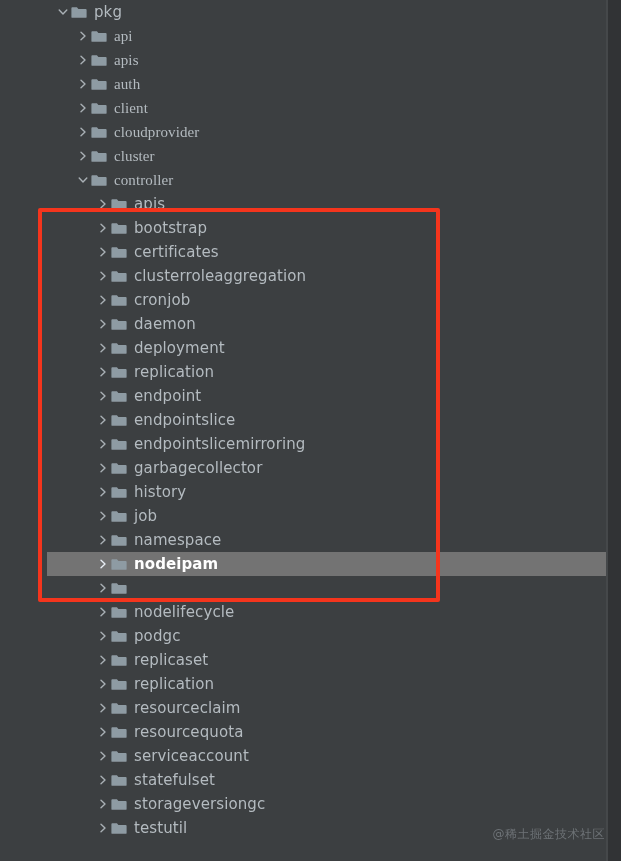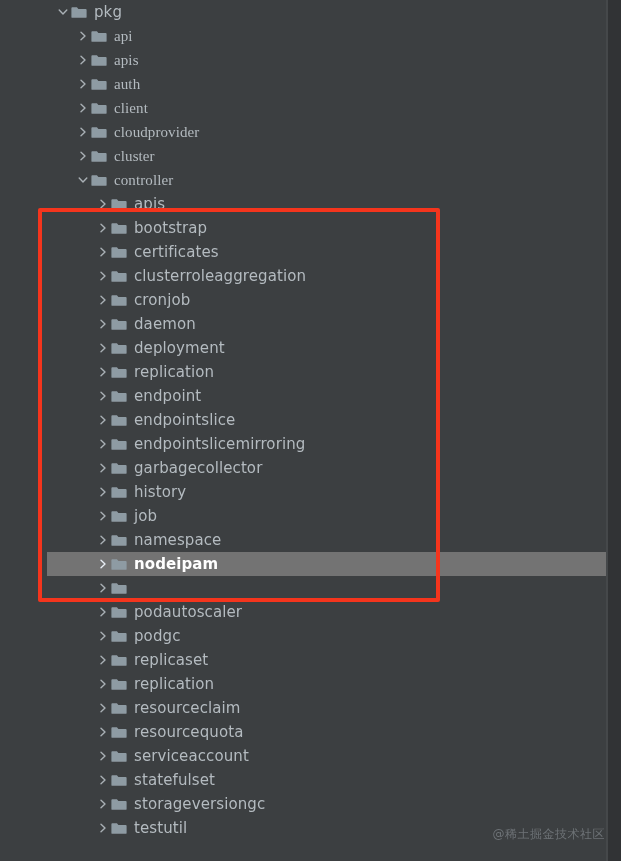--- a/index.html
+++ b/index.html
@@ -449,21 +449,21 @@
         <span class="chev">
           <svg width="10" height="12" viewBox="0 0 10 12" aria-hidden="true">
             <path d="M3 2.2 L7 6 L3 9.8" fill="none" stroke="currentColor" stroke-width="1.4" stroke-linecap="round" stroke-linejoin="round"></path>
           </svg>
         </span>
         <span class="folder">
           <svg width="16" height="13" viewBox="0 0 16 13" aria-hidden="true">
             <path d="M0.4 2.2 a0.9 0.9 0 0 1 0.9 -0.9 h4.6 l1.5 1.7 h7.3 a0.9 0.9 0 0 1 0.9 0.9 v7.0 a0.9 0.9 0 0 1 -0.9 0.9 h-13.4 a0.9 0.9 0 0 1 -0.9 -0.9 z" fill="#8e9ba3"></path>
           </svg>
         </span>
-        <span class="label">podautoscaler</span>
+        <span class="label">nodelifecycle</span>
       </div>
       <div class="row indent-2">
         <span class="chev">
           <svg width="10" height="12" viewBox="0 0 10 12" aria-hidden="true">
             <path d="M3 2.2 L7 6 L3 9.8" fill="none" stroke="currentColor" stroke-width="1.4" stroke-linecap="round" stroke-linejoin="round"></path>
           </svg>
         </span>
         <span class="folder">
           <svg width="16" height="13" viewBox="0 0 16 13" aria-hidden="true">
             <path d="M0.4 2.2 a0.9 0.9 0 0 1 0.9 -0.9 h4.6 l1.5 1.7 h7.3 a0.9 0.9 0 0 1 0.9 0.9 v7.0 a0.9 0.9 0 0 1 -0.9 0.9 h-13.4 a0.9 0.9 0 0 1 -0.9 -0.9 z" fill="#8e9ba3"></path>

